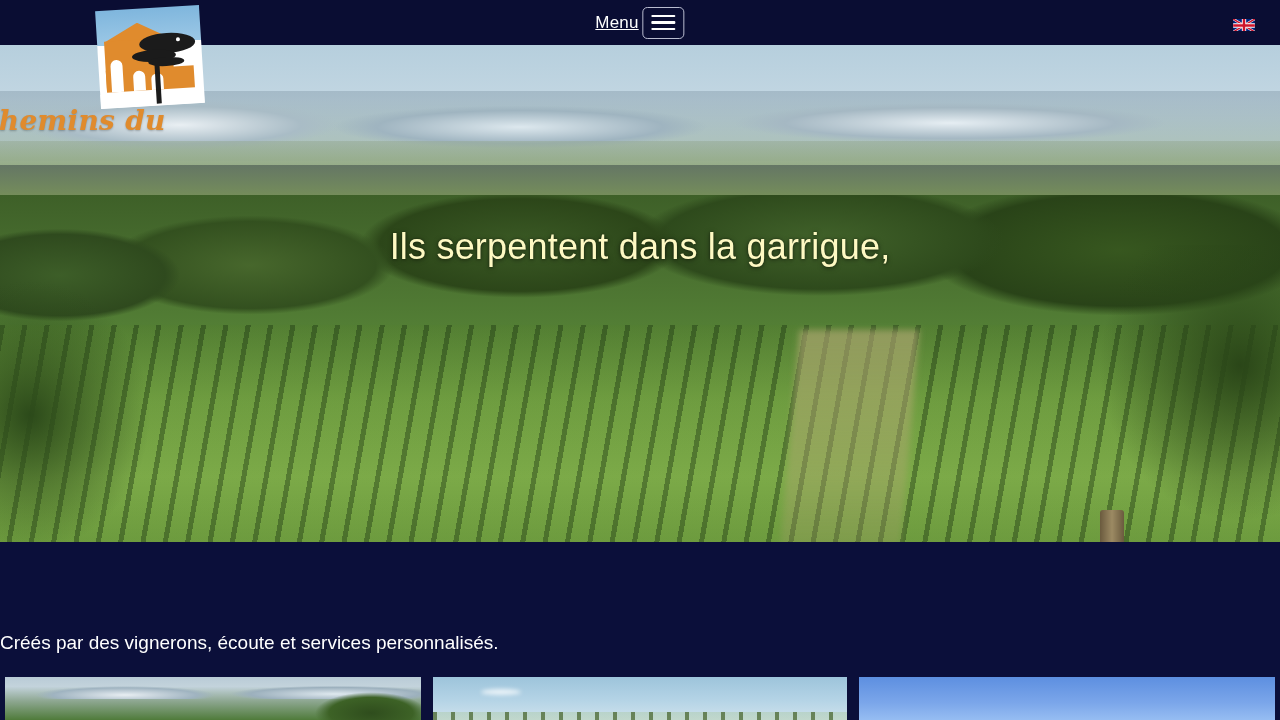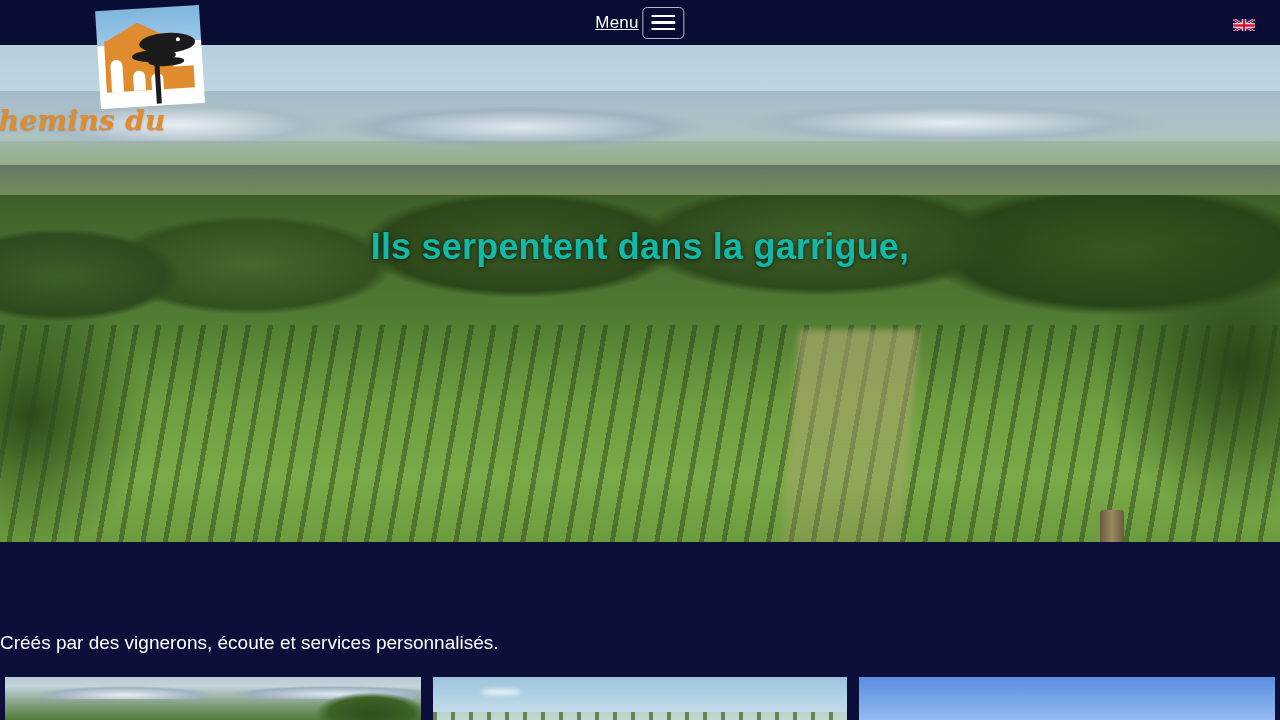--- a/index.html
+++ b/index.html
@@ -90,21 +90,21 @@
     background: radial-gradient(ellipse 180px 200px at 190px 120px, #2a4618 0%, rgba(50,80,30,0) 78%);
   }
   .hero-post {
     position: absolute; left: 1100px; top: 465px; width: 24px; height: 55px;
     background: linear-gradient(to right, #6a5a3e, #9c8a63, #6a5a3e);
     border-radius: 3px;
   }
 
   .hero-title {
     position: absolute; left: 0; top: 226px; width: 1280px;
-    text-align: center; color: #14b8a6; font-size: 36px; font-weight: 700;
+    text-align: center; color: #fef9c3; font-size: 36px; font-weight: 400;
     letter-spacing: .2px;
     text-shadow: 0 1px 5px rgba(0,0,0,.55), 0 0 2px rgba(0,0,0,.4);
     z-index: 10;
   }
 
   
   .logo-box { position: absolute; left: 98px; top: 8px; width: 120px; height: 110px; z-index: 40; }
   .logo-tile {
     position: absolute; left: 0; top: 0; width: 104px; height: 98px;
     transform: rotate(-3.5deg);

